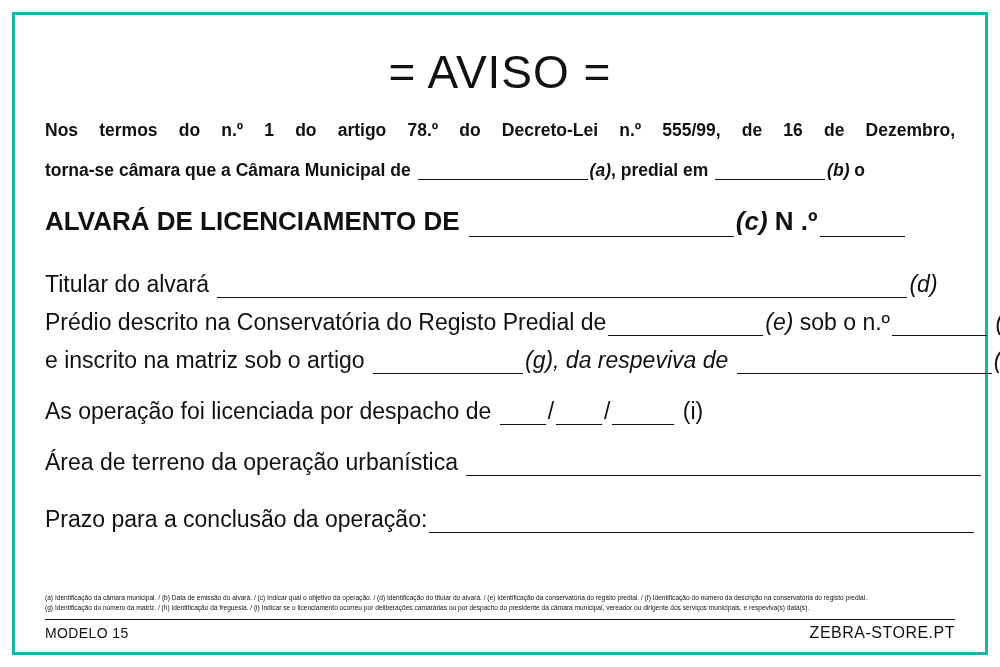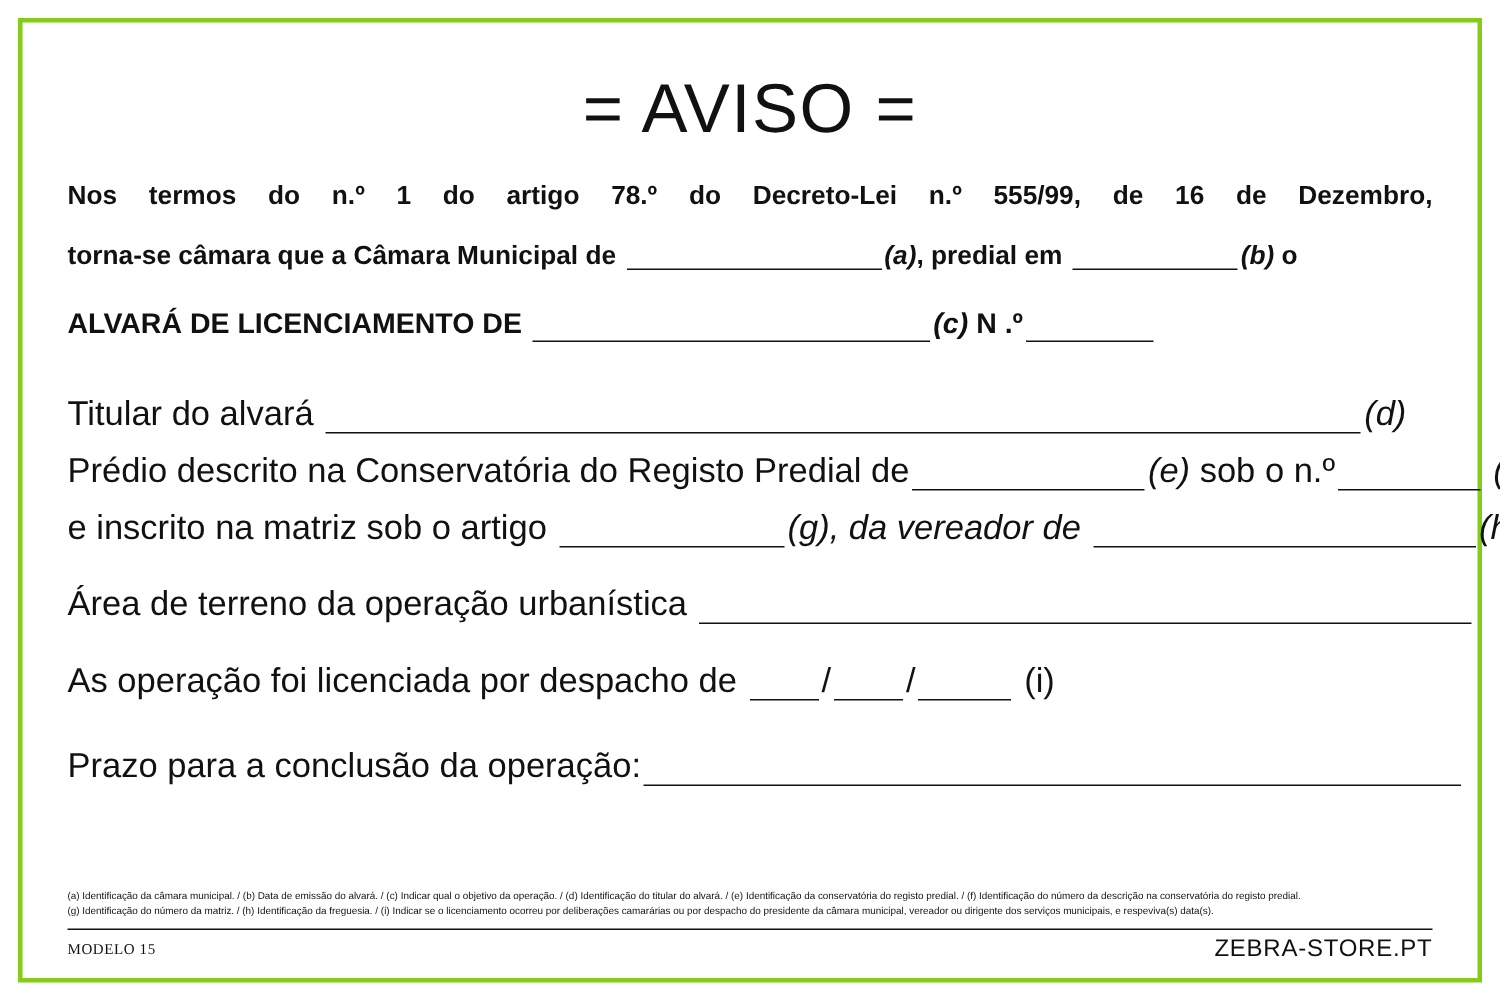--- a/index.html
+++ b/index.html
@@ -21,21 +21,21 @@
     height: 667px;
     background: #ffffff;
     box-sizing: border-box;
     padding: 12px;
   }
 
   .frame {
     position: relative;
     width: 100%;
     height: 100%;
-    border: 3px solid #84cc16;
+    border: 3px solid #14b8a6;
     box-sizing: border-box;
     padding: 18px 30px 10px 30px;
     display: flex;
     flex-direction: column;
   }
 
   .title {
     text-align: center;
     font-size: 46px;
     font-weight: 400;
@@ -80,21 +80,21 @@
   .b-g { width: 150px; }
   .b-h { width: 255px; }
   .b-date { width: 46px; }
   .b-year { width: 62px; }
   .b-area { width: 515px; }
   .b-prazo { width: 545px; }
 
   .ital { font-style: italic; }
 
   .alvara {
-    font-size: 19px;
+    font-size: 26px;
     font-weight: bold;
     margin: 20px 0 18px 0;
     white-space: nowrap;
   }
   .alvara .blank { height: 20px; }
 
   .gap-1 { margin-top: 16px; }
   .gap-2 { margin-top: 7px; }
   .gap-3 { margin-top: 20px; }
 
@@ -112,22 +112,22 @@
     margin: 6px 0 0 0;
   }
 
   .bottombar {
     display: flex;
     align-items: center;
     justify-content: space-between;
     padding-top: 4px;
   }
   .modelo {
-    font-family: Liberation Serif, serif;
-    font-size: 10px;
+    font-family: Liberation Sans, sans-serif;
+    font-size: 14px;
     letter-spacing: 0.4px;
   }
   .brand {
     font-size: 16px;
     font-weight: normal;
     letter-spacing: 0.5px;
   }
 </style>
 </head>
 <body>
@@ -157,35 +157,35 @@
     </div>
 
     <div class="row gap-2">
       <span>Prédio descrito na Conservatória do Registo Predial de</span><span class="blank b-e"></span><span class="ital">(e)</span>
       <span>sob o n.º</span><span class="blank b-f"></span>
       <span class="ital">(f),</span>
     </div>
 
     <div class="row gap-2">
       <span>e inscrito na matriz sob o artigo</span>
-      <span class="blank b-g"></span><span class="ital">(g), da vereador de</span>
+      <span class="blank b-g"></span><span class="ital">(g), da respeviva de</span>
       <span class="blank b-h"></span><span class="ital">(h).</span>
-    </div>
-
-    <div class="row gap-3">
-      <span>Área de terreno da operação urbanística</span>
-      <span class="blank b-area"></span>
     </div>
 
     <div class="row gap-3">
       <span>As operação foi licenciada por despacho de</span>
       <span class="blank b-date"></span><span>/</span><span class="blank b-date"></span><span>/</span><span class="blank b-year"></span>
       <span>(i)</span>
     </div>
 
+    <div class="row gap-3">
+      <span>Área de terreno da operação urbanística</span>
+      <span class="blank b-area"></span>
+    </div>
+
     <div class="row" style="margin-top:26px;">
       <span>Prazo para a conclusão da operação:</span><span class="blank b-prazo"></span>
     </div>
 
     <div class="footnotes">
       <div>(a) Identificação da câmara municipal. / (b) Data de emissão do alvará. / (c) Indicar qual o objetivo da operação. / (d) Identificação do titular do alvará. / (e) Identificação da conservatória do registo predial. / (f) Identificação do número da descrição na conservatória do registo predial.</div>
       <div>(g) Identificação do número da matriz. / (h) Identificação da freguesia. / (i) Indicar se o licenciamento ocorreu por deliberações camarárias ou por despacho do presidente da câmara municipal, vereador ou dirigente dos serviços municipais, e respeviva(s) data(s).</div>
     </div>
 
     <hr class="rule">

